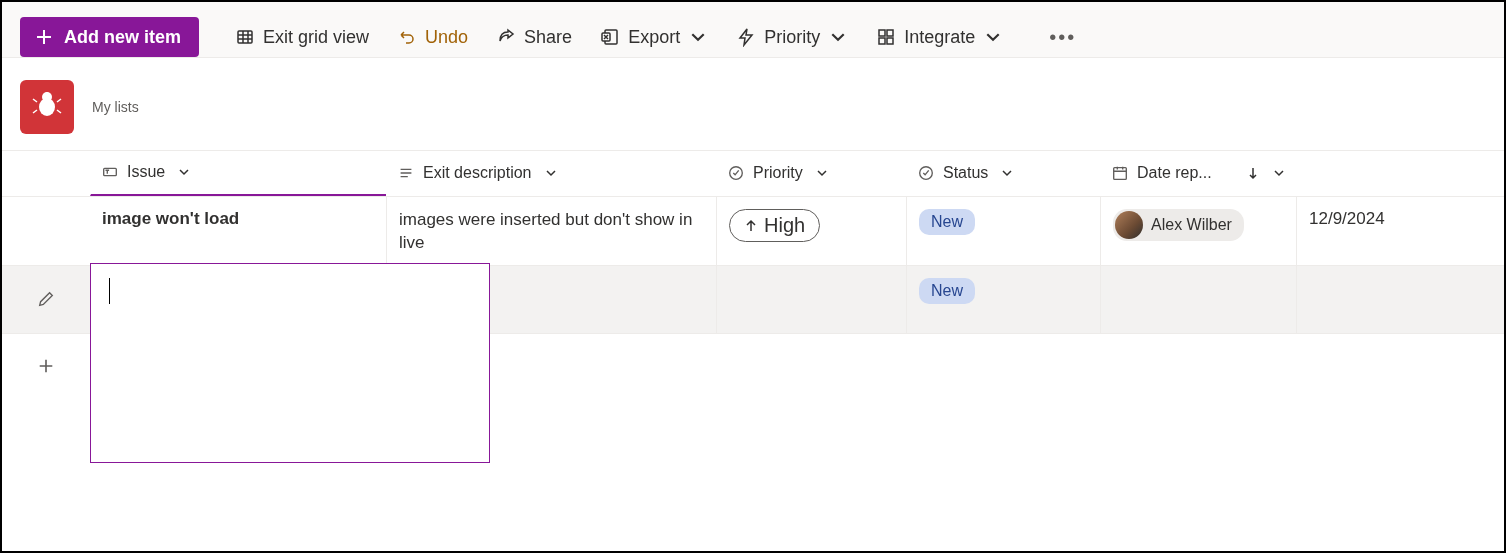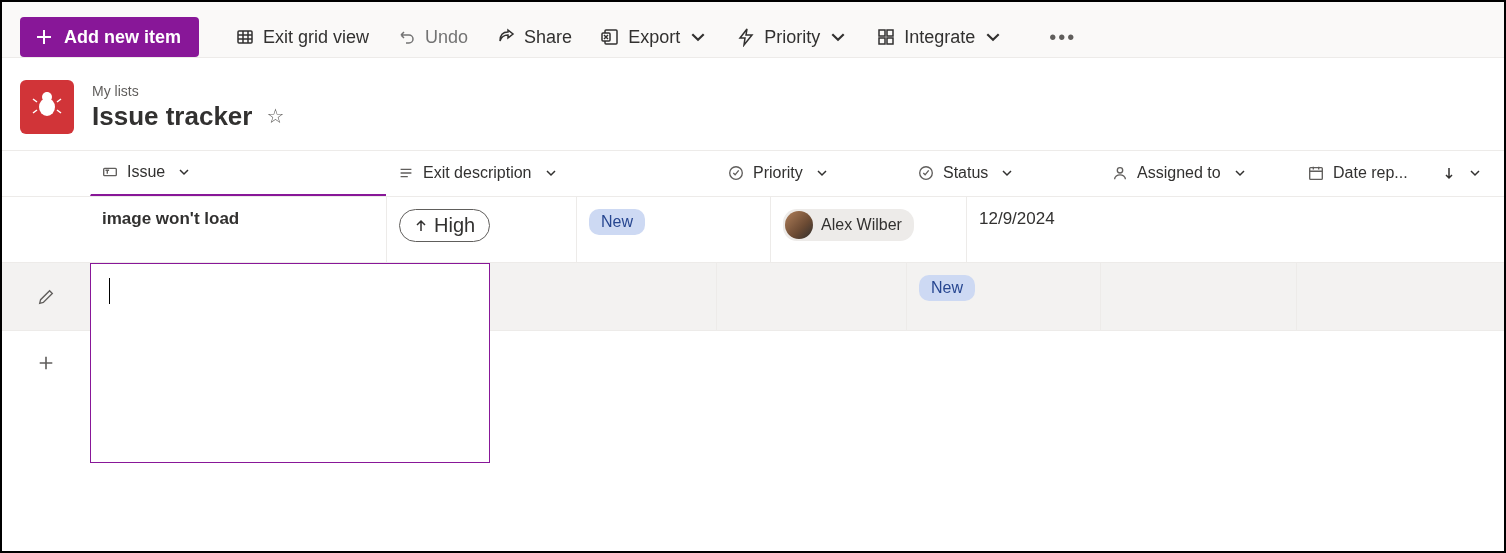--- a/index.html
+++ b/index.html
@@ -43,21 +43,21 @@
     gap: 8px;
     background: transparent;
     border: none;
     height: 40px;
     padding: 0 10px;
     font-size: 18px;
     color: #323130;
     cursor: pointer;
     border-radius: 4px;
   }
-  .tbtn.disabled { color: #737373; }
+  .tbtn.disabled { color: #a16207; }
   .tbtn svg { width: 20px; height: 20px; }
   .chev { width: 14px; height: 14px; }
   .tgap { width: 10px; }
   .more-dots { font-size: 20px; color: #605e5c; letter-spacing: 2px; }
 
   .header-area {
     display: flex;
     align-items: center;
     padding: 22px 18px 16px 18px;
     gap: 18px;
@@ -271,24 +271,20 @@
     <span class="list-badge">
       <svg width="32" height="32" viewBox="0 0 32 32" fill="#fff">
           <ellipse cx="16" cy="19" rx="8" ry="9"></ellipse>
           <circle cx="16" cy="9" r="5"></circle>
           <path d="M6 14l-4-3M26 14l4-3M6 22l-4 3M26 22l4 3M16 10V4" stroke="#fff" stroke-width="1.5" fill="none"></path>
         </svg>
     </span>
   </div>
   <div class="header-text">
     <div class="breadcrumb">My lists</div>
-    <div class="title-row">
-      <div class="title">Issue tracker</div>
-      <span class="star">☆</span>
-    </div>
   </div>
 </div>
 
 <div class="grid" style="position:relative;">
   <div class="grid-head">
     <div class="gutter"></div>
     <div class="col c-issue head">
       <svg class="hicon" viewBox="0 0 20 20" fill="none" stroke="currentColor" stroke-width="1.5">
           <rect x="3" y="6" width="14" height="8" rx="1"></rect>
           <path d="M7 8v4M5 8h4"></path>
@@ -320,48 +316,39 @@
     <div class="col c-stat">
       <svg class="hicon" viewBox="0 0 20 20" fill="none" stroke="currentColor" stroke-width="1.5">
           <circle cx="10" cy="10" r="7"></circle>
           <path d="M7 10l2 2 4-5"></path>
         </svg>
       <span class="label">Status</span>
       <svg class="chev hchev" viewBox="0 0 14 14" fill="none" stroke="currentColor" stroke-width="1.5">
           <path d="M3 5l4 4 4-4"></path>
         </svg>
     </div>
-    <div class="col c-asg">
-      <svg class="hicon" viewBox="0 0 20 20" fill="none" stroke="currentColor" stroke-width="1.5">
-          <circle cx="10" cy="7" r="3"></circle>
-          <path d="M4 17c0-3 3-5 6-5s6 2 6 5"></path>
-        </svg>
-      <span class="label">Assigned to</span>
-      <svg class="chev hchev" viewBox="0 0 14 14" fill="none" stroke="currentColor" stroke-width="1.5">
-          <path d="M3 5l4 4 4-4"></path>
-        </svg>
-    </div>
     <div class="col c-date sortind">
       <svg class="hicon" viewBox="0 0 20 20" fill="none" stroke="currentColor" stroke-width="1.5">
           <rect x="3" y="4" width="14" height="13" rx="1"></rect>
           <path d="M3 8h14M7 3v3M13 3v3"></path>
         </svg>
       <span class="label">Date rep...</span>
       <svg class="sort" viewBox="0 0 14 14" fill="none" stroke="currentColor" stroke-width="1.5">
           <path d="M7 2v10M4 9l3 3 3-3"></path>
         </svg>
       <svg class="chev hchev" viewBox="0 0 14 14" fill="none" stroke="currentColor" stroke-width="1.5">
           <path d="M3 5l4 4 4-4"></path>
         </svg>
     </div>
   </div>
 
   <div class="grid-row">
     <div class="gutter"></div>
     <div class="cell c-issue title-cell">image won't load</div>
+    <div class="cell c-desc desc hline">images were inserted but don't show in live</div>
     <div class="cell c-prio hline">
       <span class="pill">
         <svg viewBox="0 0 14 14" fill="none" stroke="currentColor" stroke-width="1.5">
             <path d="M7 12V2M3 6l4-4 4 4"></path>
           </svg>
         <span>High</span>
       </span>
     </div>
     <div class="cell c-stat hline">
       <span class="tag">New</span>

